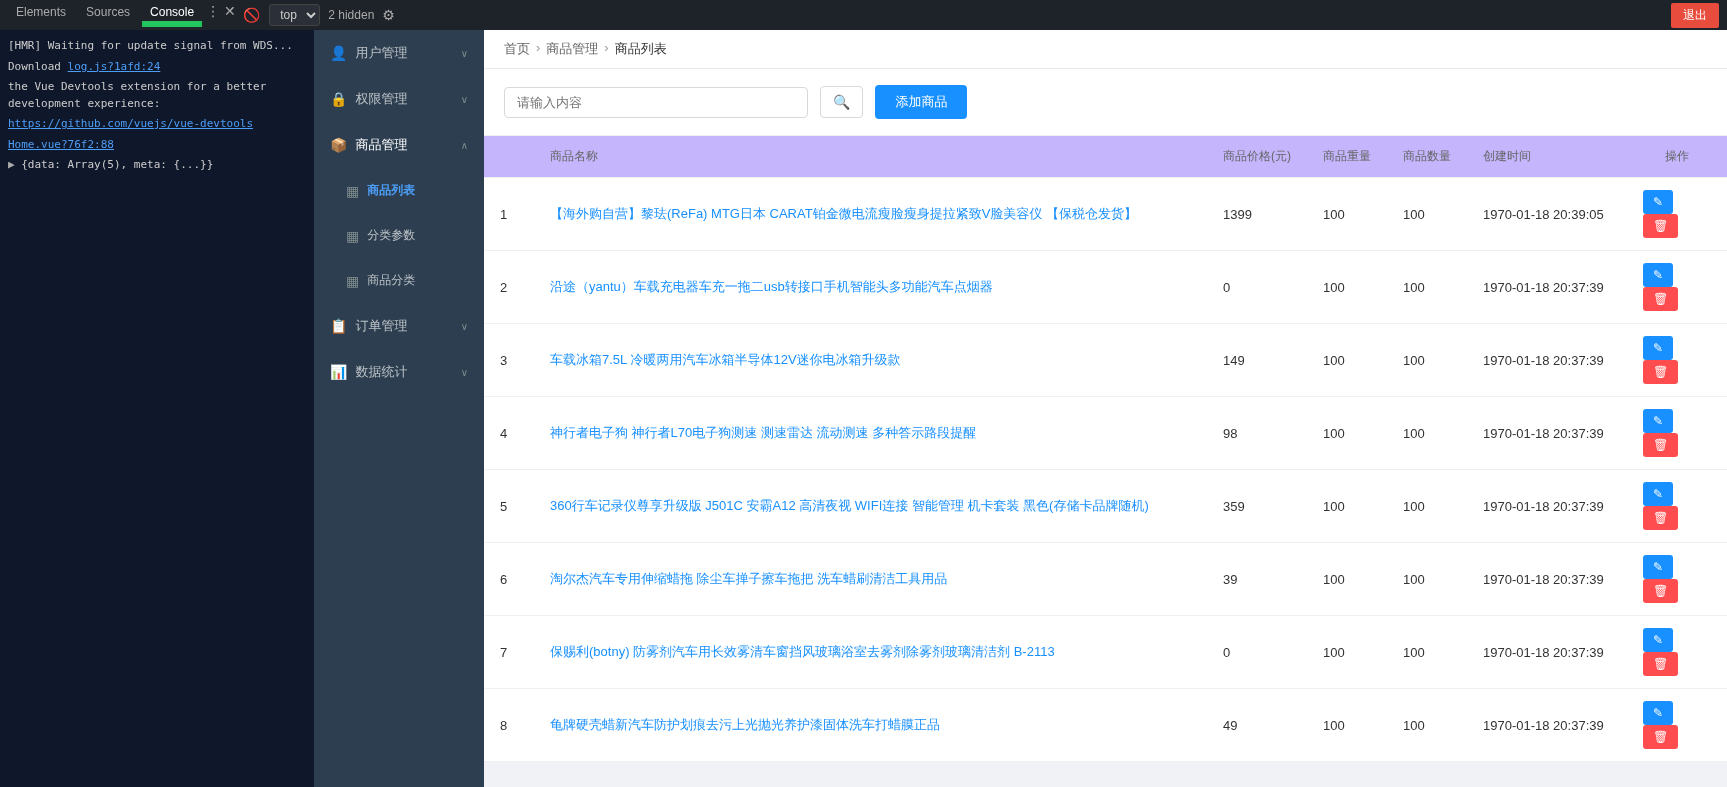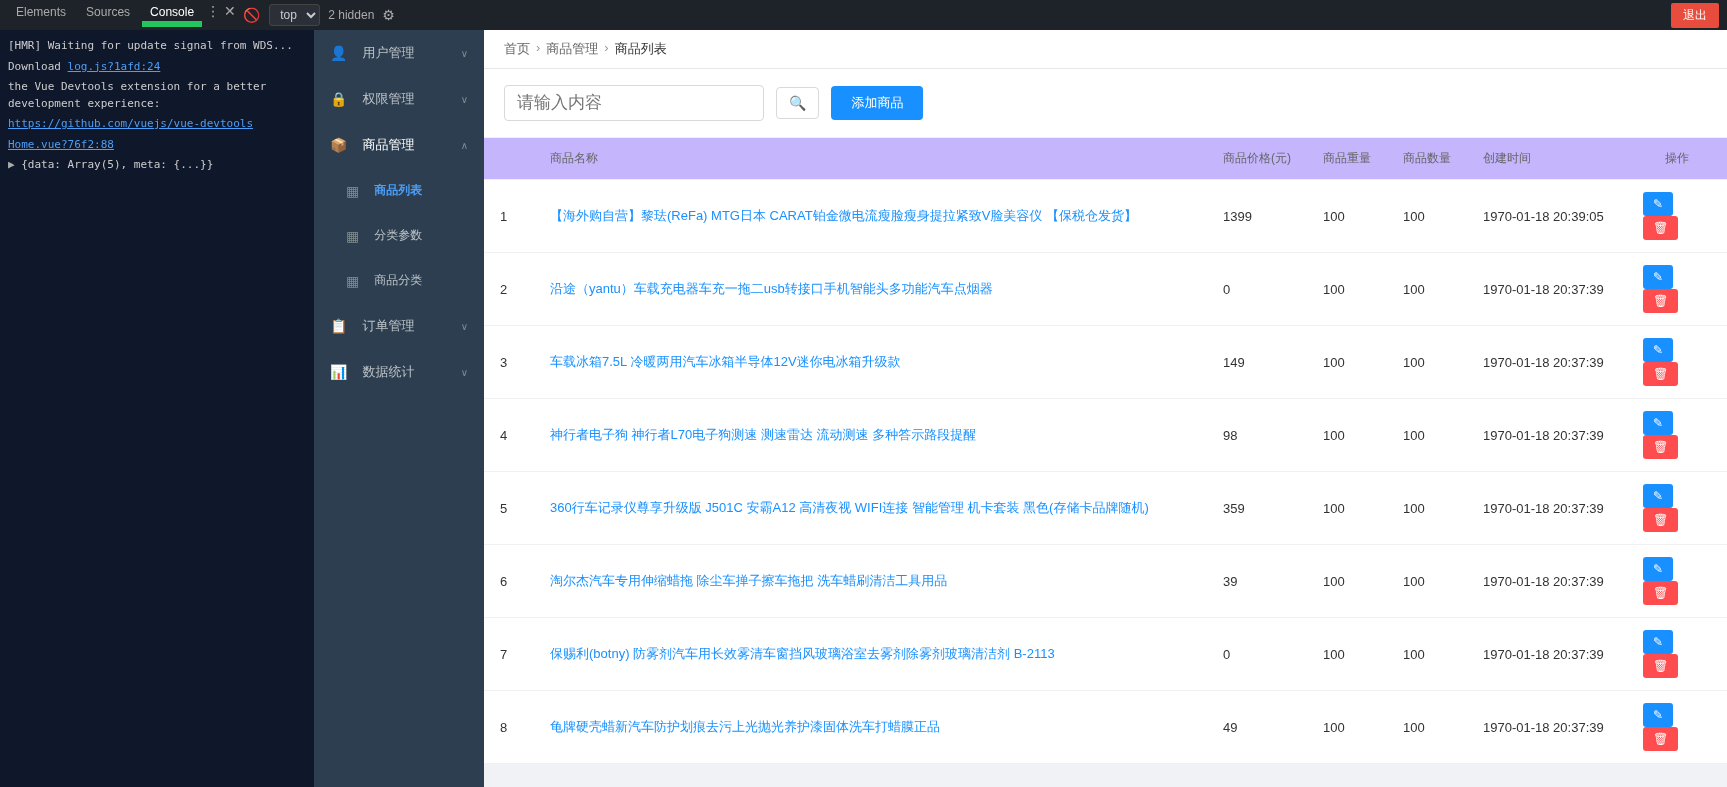--- a/index.html
+++ b/index.html
@@ -68,21 +68,21 @@
       align-items: center;
       padding: 14px 16px;
       cursor: pointer;
       gap: 8px;
       font-size: 13px;
       position: relative;
     }
     .sidebar-item.active { color: #fff; }
     .sidebar-item.active .sidebar-label { color: #4d9ef7; }
     .sidebar-icon { font-size: 14px; color: #7f8c8d; }
-    .sidebar-label { flex: 1; margin-left: 7px; }
+    .sidebar-label { flex: 1; }
     .sidebar-arrow { font-size: 10px; color: #7f8c8d; }
     .sidebar-item.sub { padding-left: 32px; font-size: 12px; }
     .sidebar-item.sub.active-sub .sidebar-label { color: #4d9ef7; font-weight: bold; }
 
     
     .main-area {
       flex: 1;
       display: flex;
       flex-direction: column;
       overflow: hidden;
@@ -130,22 +130,22 @@
     .toolbar {
       background: #fff;
       padding: 16px 20px;
       display: flex;
       align-items: center;
       gap: 12px;
       border-bottom: 1px solid #f0f0f0;
     }
     .search-input {
       border: 1px solid #d9d9d9; border-radius: 4px;
-      padding: 7px 12px; font-size: 17px; width: 260px;
-      color: #999; outline: none; font-family: Liberation Serif, serif;
+      padding: 7px 12px; font-size: 13px; width: 304px;
+      color: #999; outline: none;
     }
     .search-btn {
       background: #fff; border: 1px solid #d9d9d9;
       border-radius: 4px; padding: 7px 12px; cursor: pointer;
       font-size: 14px; color: #666;
     }
     .add-btn {
       background: #1890ff; color: #fff; border: none;
       border-radius: 4px; padding: 8px 20px; cursor: pointer;
       font-size: 13px; font-weight: 500;

